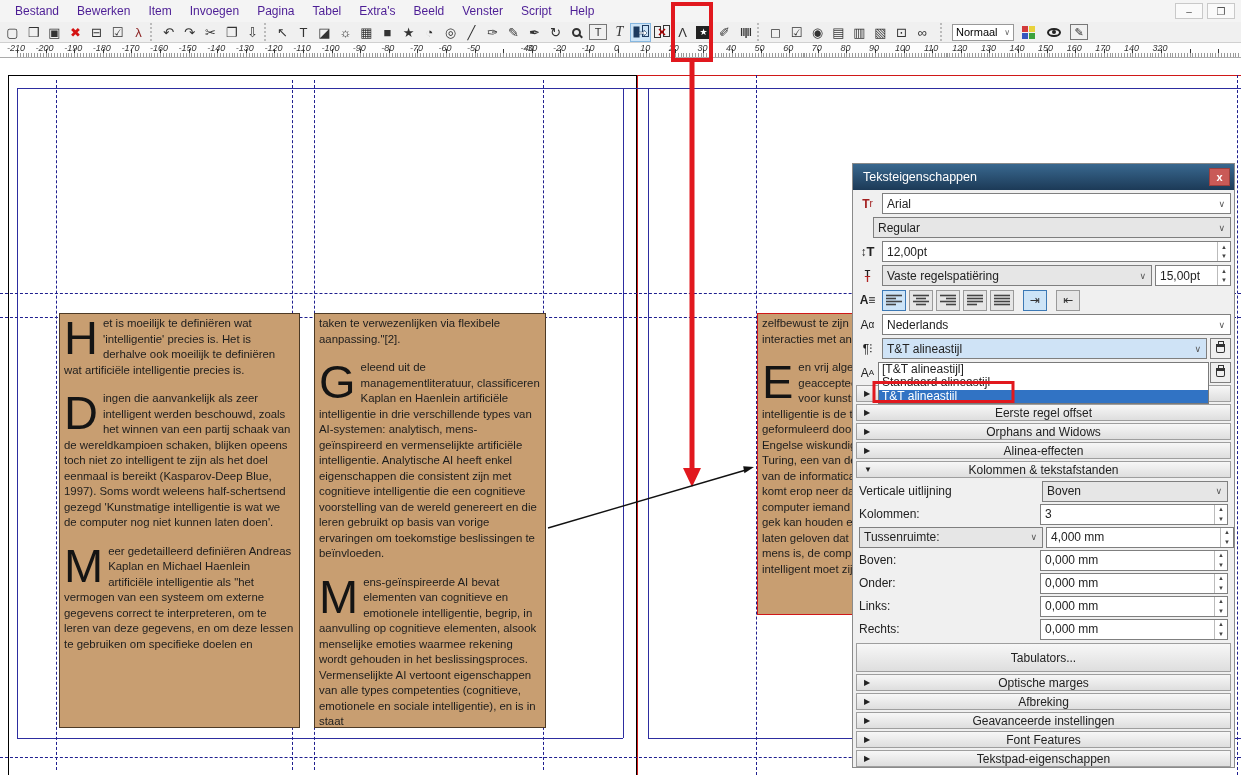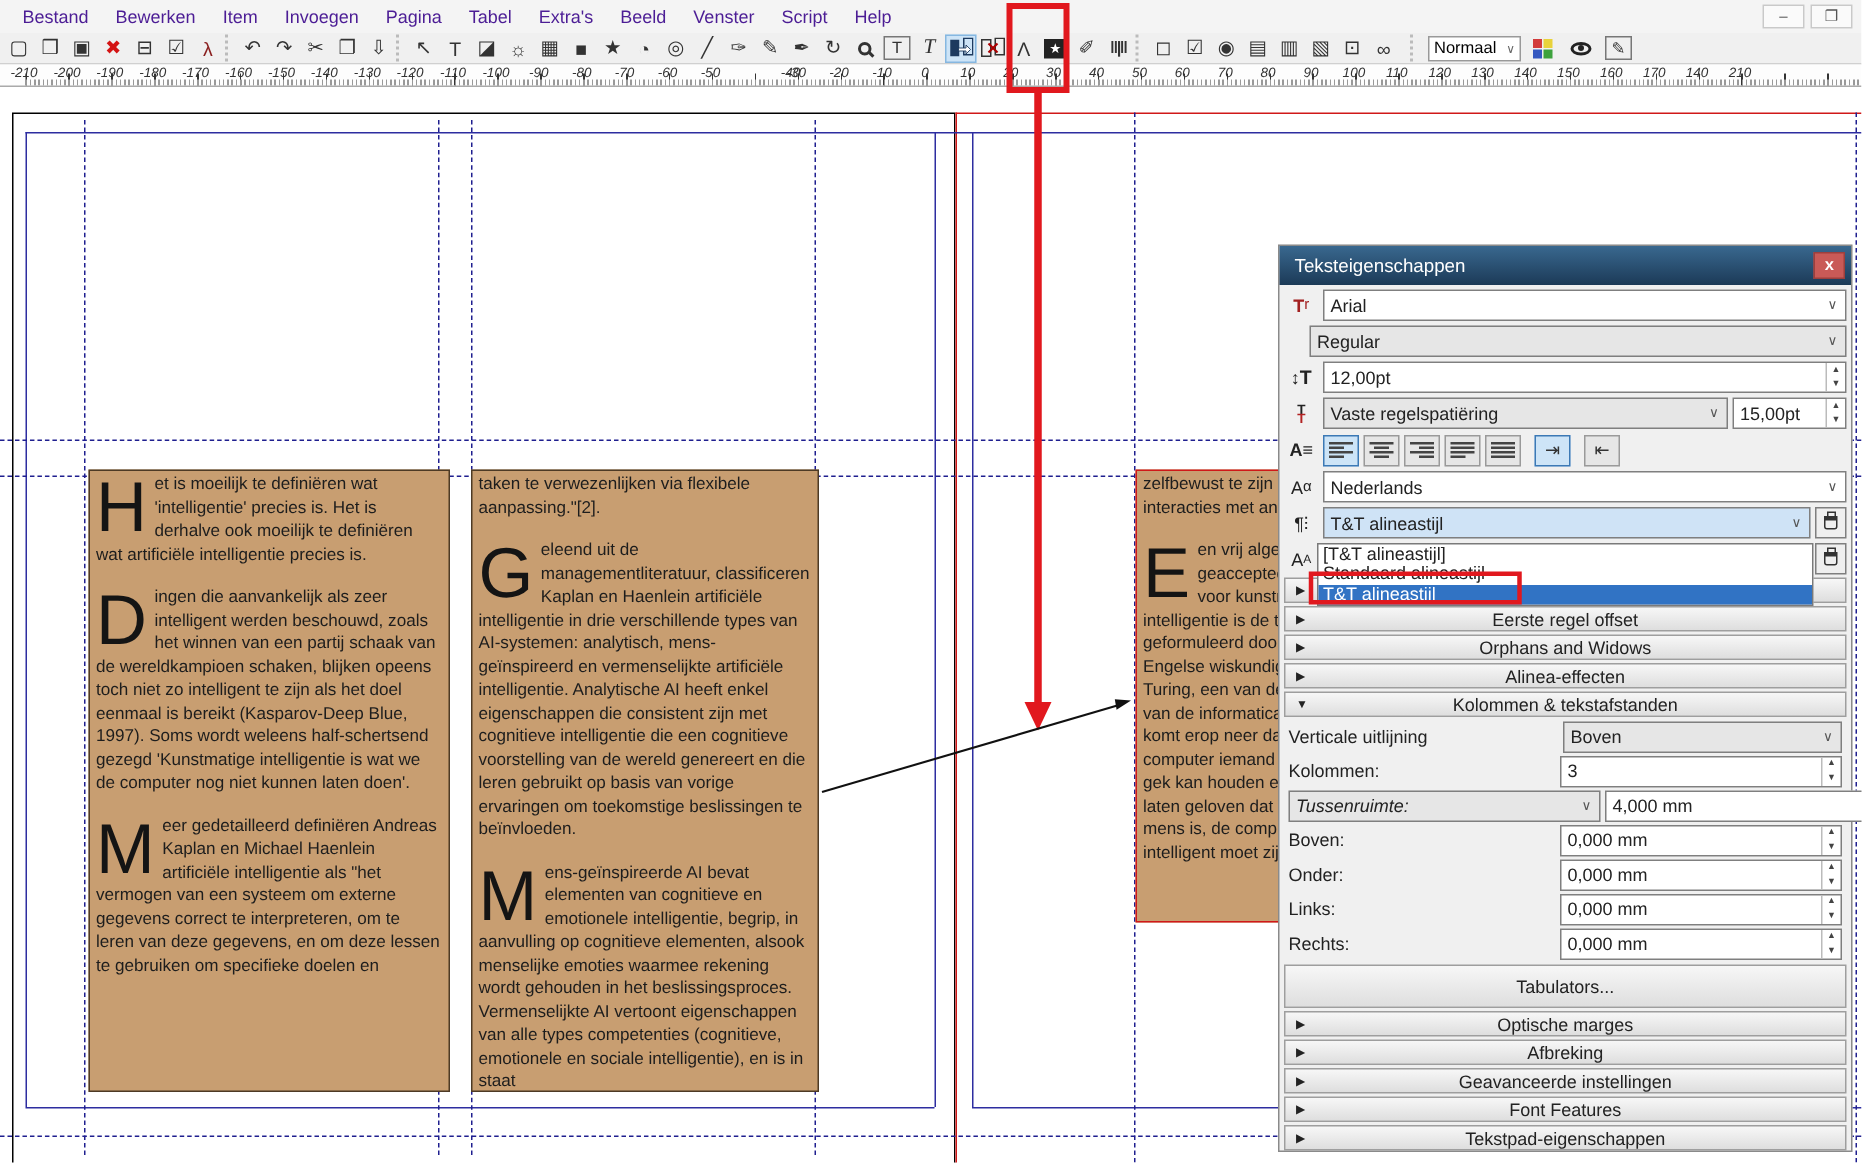--- a/index.html
+++ b/index.html
@@ -272,21 +272,21 @@
       <span class="ruler-num" style="left: 874px;">90</span>
       <span class="ruler-num" style="left: 902.6px;">100</span>
       <span class="ruler-num" style="left: 931.2px;">110</span>
       <span class="ruler-num" style="left: 959.8px;">120</span>
       <span class="ruler-num" style="left: 988.4px;">130</span>
       <span class="ruler-num" style="left: 1017px;">140</span>
       <span class="ruler-num" style="left: 1045.6px;">150</span>
       <span class="ruler-num" style="left: 1074.2px;">160</span>
       <span class="ruler-num" style="left: 1102.8px;">170</span>
       <span class="ruler-num" style="left: 1131.4px;">140</span>
-      <span class="ruler-num" style="left: 1160px;">210</span>
+      <span class="ruler-num" style="left: 1160px;">320</span>
     </div>
 
   <div class="canvas">
     <div class="page-left"></div>
     <div class="page-right"></div>
 
     <div class="mline" style="left:17px; top:30px; width:1px; height:650px;"></div>
     <div class="mline" style="left:623px; top:30px; width:1px; height:650px;"></div>
     <div class="mline" style="left:648px; top:30px; width:1px; height:650px;"></div>
     <div class="mline" style="left:17px; top:30px; width:1224px; height:1px;"></div>
@@ -483,21 +483,21 @@
       <span class="flabel">Kolommen:</span>
       <div class="spin fctl">
         <span class="val">3</span>
         <span class="spin-btns">
             <i>▲</i>
             <i>▼</i>
           </span>
       </div>
     </div>
     <div class="frow">
-      <div class="combo gray" style="width:208px; flex:none; margin-right:3px;font-style:italic;">
+      <div class="combo gray" style="width:184px; flex:none; margin-right:3px;">
         <span>Tussenruimte:</span>
         <span class="chev">∨</span>
       </div>
       <span style="flex:1"></span>
       <div class="spin fctl">
         <span class="val">4,000 mm</span>
         <span class="spin-btns">
             <i>▲</i>
             <i>▼</i>
           </span>

